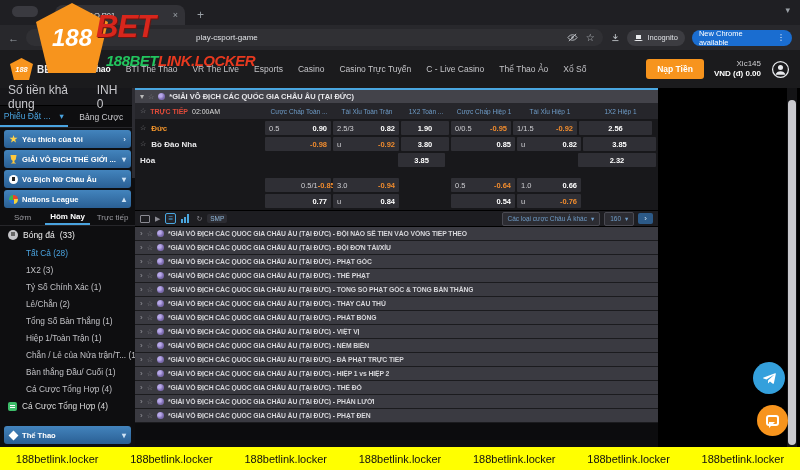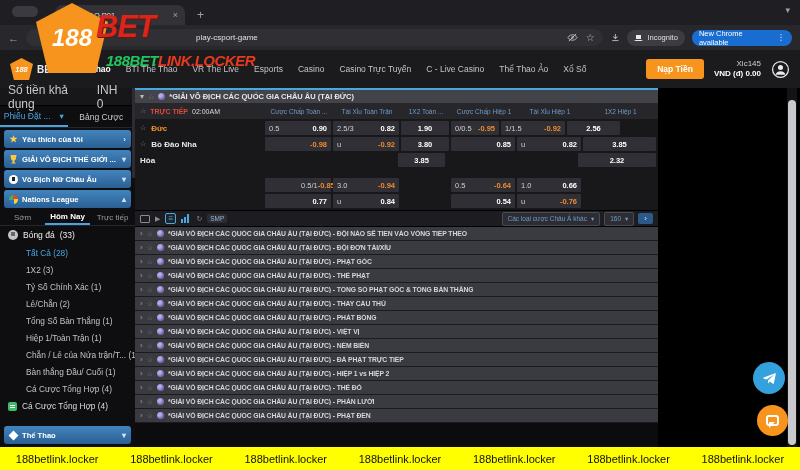--- a/index.html
+++ b/index.html
@@ -329,29 +329,29 @@
                 <span class="olabel">0.5</span>
                 <span class="oval">0.90</span>
               </div>
               <div class="ocell" style="width: 66px;">
                 <span class="olabel">2.5/3</span>
                 <span class="oval">0.82</span>
               </div>
               <div class="ocell center" style="width: 48px;">
                 <span class="oval">1.90</span>
               </div>
-              <div class="ocell" style="width: 48px;">
+              <div class="ocell" style="width: 60px;">
                 <span class="olabel">0/0.5</span>
                 <span class="oval neg">-0.95</span>
               </div>
               <div class="ocell" style="width: 64px;">
                 <span class="olabel">1/1.5</span>
                 <span class="oval neg">-0.92</span>
               </div>
-              <div class="ocell center" style="width: 53px;">
+              <div class="ocell center" style="width: 73px;">
                 <span class="oval">2.56</span>
               </div>
             </div>
             <div class="orow">
               <div class="oteam">
                 <span class="star">☆</span>
                 <span class="tname">Bồ Đào Nha</span>
               </div>
               <div class="ocell" style="width: 66px;">
                 <span class="olabel"></span>

